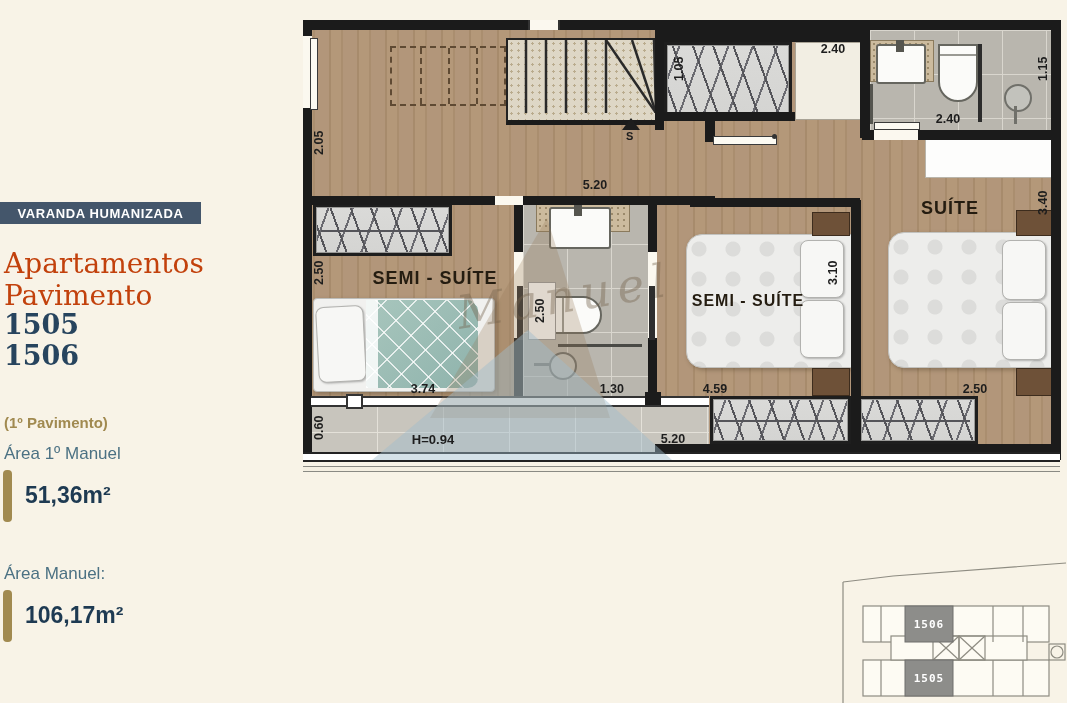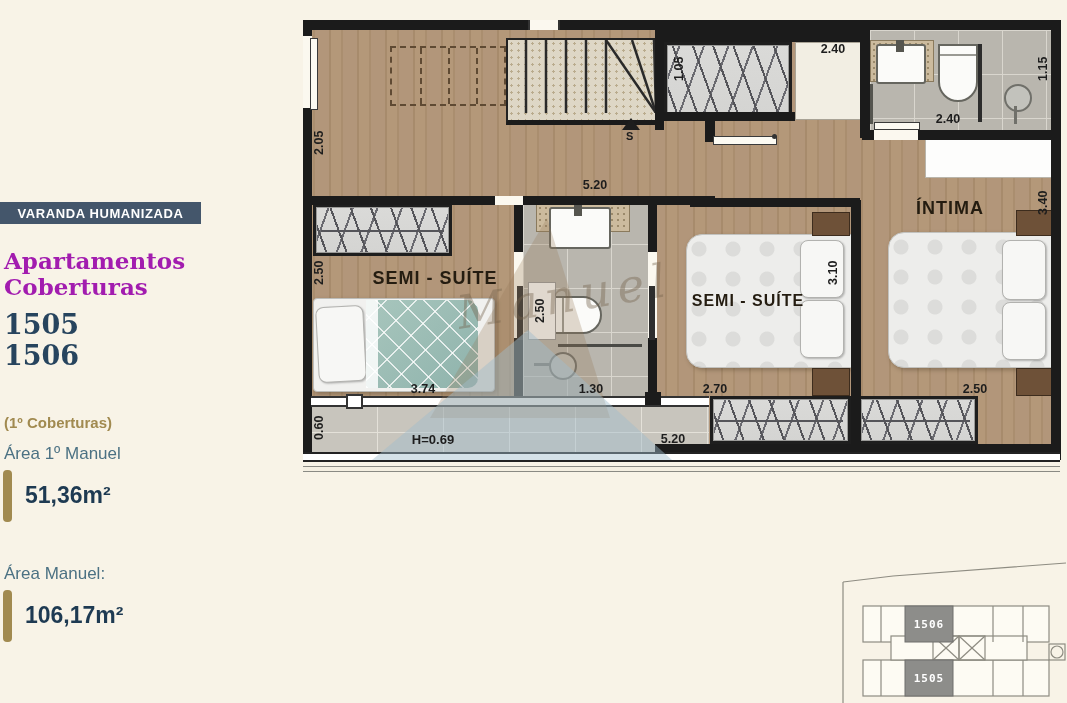--- a/index.html
+++ b/index.html
@@ -1,21 +1,21 @@
 <!DOCTYPE html>
 <html><head>
 <meta charset="utf-8">
 <style>
   html,body{margin:0;padding:0;}
   body{width:1067px;height:703px;overflow:hidden;font-family:"Liberation Sans",sans-serif;}
   #stage{position:relative;width:1067px;height:703px;background:#f8f3e7;}
   .abs{position:absolute;}
   #badge{left:0;top:202px;width:201px;height:22px;background:#44566b;color:#fff;
          font-size:13px;font-weight:bold;letter-spacing:.6px;display:flex;align-items:center;justify-content:center;}
-  .side-title{left:4px;top:248px;font-family:"DejaVu Serif",serif;font-size:23px;line-height:1.13;color:#a21caf;font-weight:bold;}
+  .side-title{left:4px;top:248px;font-family:"DejaVu Serif",serif;font-size:28px;line-height:1.13;color:#c2410c;}
   .side-units{left:4px;top:310px;font-family:"DejaVu Serif",serif;font-size:27px;line-height:1.13;font-weight:bold;color:#27445e;}
   .floor-note{left:4px;top:414px;font-size:15px;font-weight:bold;color:#a18a50;}
   .area-label{font-size:17px;color:#4b7183;}
   .gold-bar{width:9px;height:52px;background:#a18a50;border-radius:4px;}
   .area-value{font-size:23px;font-weight:bold;color:#1e3a52;}
 
   
   .wall{background:#1b1b1b;z-index:4;}
   .wgap{background:#fbf8ef;z-index:5;}
   .leaf{background:#fcfaf2;border:1.5px solid #3a3a3a;z-index:6;}
@@ -60,28 +60,28 @@
 </style>
 </head>
 <body>
 
 <div id="stage">
 
   <div id="badge" class="abs">VARANDA HUMANIZADA</div>
 
   <div class="abs side-title">
     <div>Apartamentos</div>
-    <div>Coberturas</div>
+    <div>Pavimento</div>
   </div>
   <div class="abs side-units">
     <div>1505</div>
     <div>1506</div>
   </div>
 
-  <div class="abs floor-note">(1º Coberturas)</div>
+  <div class="abs floor-note">(1º Pavimento)</div>
 
   <div class="abs area-label" style="left:4px;top:444px;">Área 1º Manuel</div>
   <div class="abs gold-bar" style="left:3px;top:470px;"></div>
   <div class="abs area-value" style="left:25px;top:482px;">51,36m²</div>
 
   <div class="abs area-label" style="left:4px;top:564px;">Área Manuel:</div>
   <div class="abs gold-bar" style="left:3px;top:590px;"></div>
   <div class="abs area-value" style="left:25px;top:602px;">106,17m²</div>
 
   <div class="abs wood" style="left:303px;top:20px;width:757px;height:442px;"></div>
@@ -195,38 +195,38 @@
 
   <div class="abs" style="left:622px;top:118px;width:0;height:0;border-left:9px solid transparent;border-right:9px solid transparent;border-bottom:12px solid #1d1d1d;z-index:9;"></div>
   <div class="abs" style="left:626px;top:130px;font-size:11px;font-weight:bold;color:#1d1d1d;z-index:9;">S</div>
 
   <div class="abs tri" style="left:430px;top:218px;width:180px;height:200px;background:rgba(150,122,88,.28);clip-path:polygon(65% 0,100% 100%,0 100%);"></div>
   <div class="abs tri" style="left:372px;top:330px;width:300px;height:130px;background:rgba(160,188,205,.45);clip-path:polygon(52% 0,100% 100%,0 100%);"></div>
   <div class="abs wm-text" style="left:455px;top:258px;width:360px;">Manuel</div>
 
   <div class="abs roomlabel" style="left:350px;top:268px;width:170px;font-size:18px;">SEMI - SUÍTE</div>
   <div class="abs roomlabel" style="left:668px;top:292px;width:160px;font-size:16px;">SEMI - SUÍTE</div>
-  <div class="abs roomlabel" style="left:885px;top:198px;width:130px;font-size:18px;">ÍNTIMA</div>
+  <div class="abs roomlabel" style="left:885px;top:198px;width:130px;font-size:18px;">SUÍTE</div>
 
   <div class="abs dimv" style="left:312px;top:120px;height:46px;">2.05</div>
   <div class="abs dim" style="left:565px;top:178px;width:60px;">5.20</div>
   <div class="abs dimv" style="left:672px;top:48px;height:42px;">1.05</div>
   <div class="abs dim" style="left:805px;top:42px;width:56px;">2.40</div>
   <div class="abs dim" style="left:918px;top:112px;width:60px;">2.40</div>
   <div class="abs dimv" style="left:1036px;top:48px;height:42px;">1.15</div>
   <div class="abs dimv" style="left:1036px;top:180px;height:46px;">3.40</div>
   <div class="abs dimv" style="left:312px;top:250px;height:46px;">2.50</div>
   <div class="abs dim" style="left:395px;top:382px;width:56px;">3.74</div>
   <div class="abs dimv" style="left:533px;top:288px;height:46px;">2.50</div>
-  <div class="abs dim" style="left:558px;top:382px;width:66px;">1.30</div>
+  <div class="abs dim" style="left:558px;top:382px;width:66px;text-align:right;">1.30</div>
   <div class="abs dimv" style="left:826px;top:250px;height:46px;">3.10</div>
-  <div class="abs dim" style="left:686px;top:382px;width:58px;">2.70</div>
+  <div class="abs dim" style="left:686px;top:382px;width:58px;">4.59</div>
   <div class="abs dim" style="left:942px;top:382px;width:66px;">2.50</div>
   <div class="abs dimv" style="left:312px;top:408px;height:40px;">0.60</div>
-  <div class="abs dim" style="left:398px;top:432px;width:70px;font-size:13px;">H=0.69</div>
+  <div class="abs dim" style="left:398px;top:432px;width:70px;font-size:13px;">H=0.94</div>
   <div class="abs dim" style="left:640px;top:432px;width:66px;">5.20</div>
 
   <svg class="abs" style="left:833px;top:556px;z-index:2;" width="234" height="147">
     <g stroke="#8e8c82" stroke-width="1.2" fill="none">
       <path d="M10,26 L60,20 L233,7"></path>
       <path d="M10,26 L10,147"></path>
       <rect x="30" y="50" width="186" height="36" fill="#fdfbf3"></rect>
       <rect x="30" y="104" width="186" height="36" fill="#fdfbf3"></rect>
       <rect x="58" y="80" width="136" height="24" fill="#fdfbf3"></rect>
       <rect x="100" y="80" width="26" height="24"></rect>

